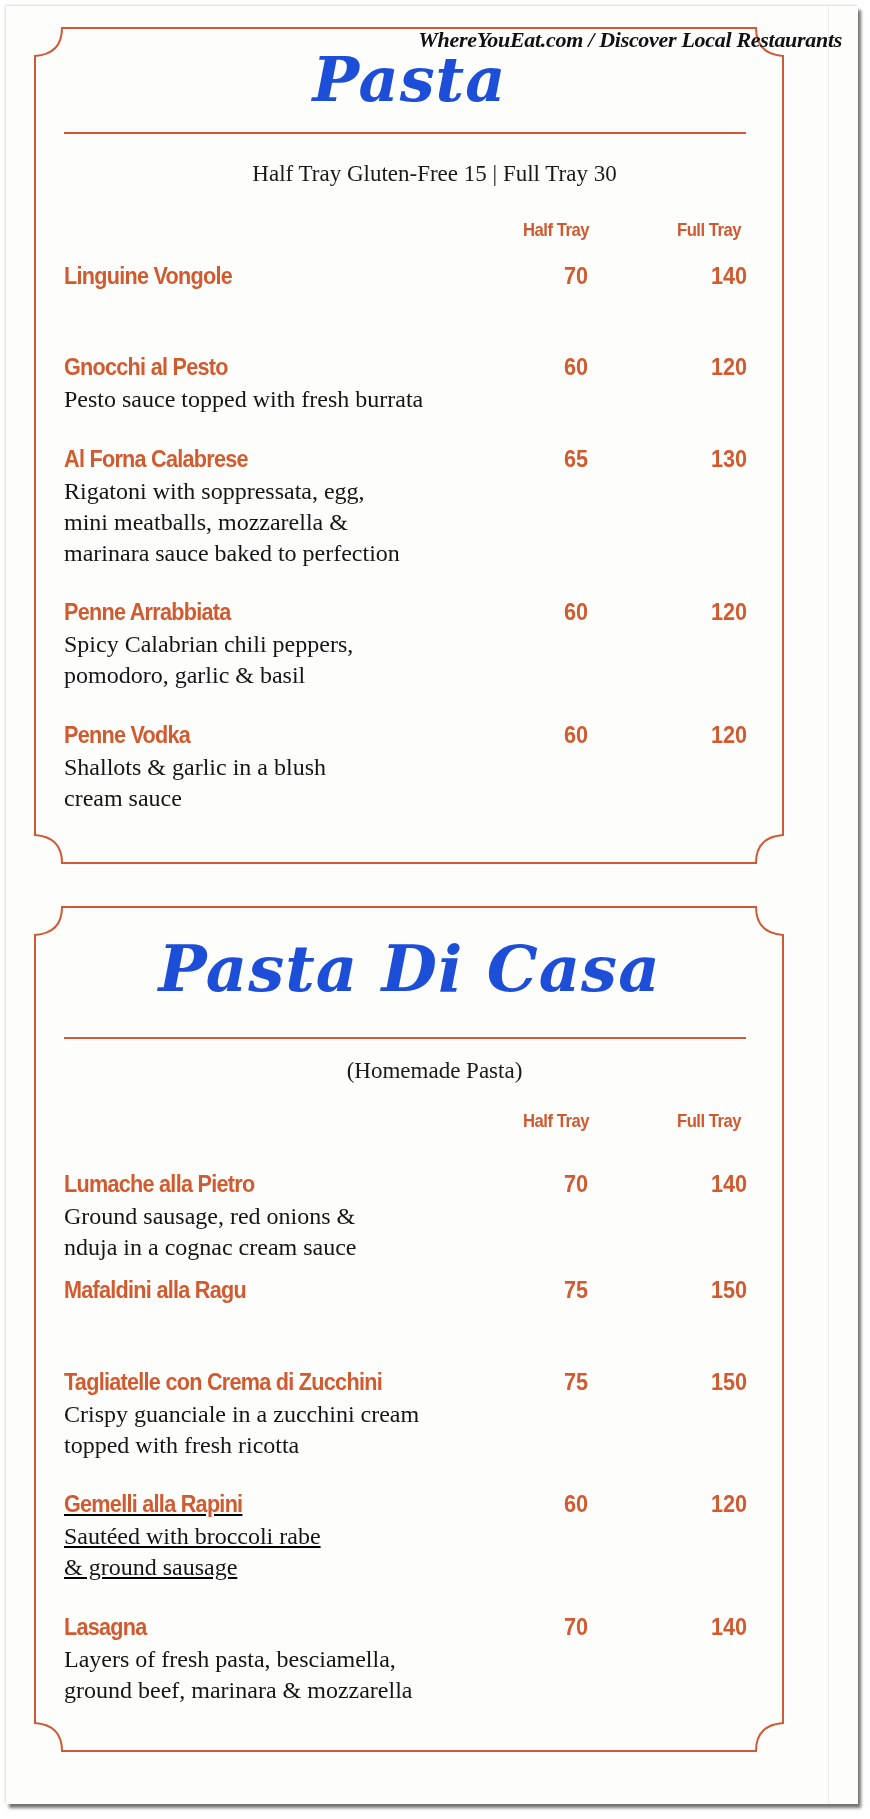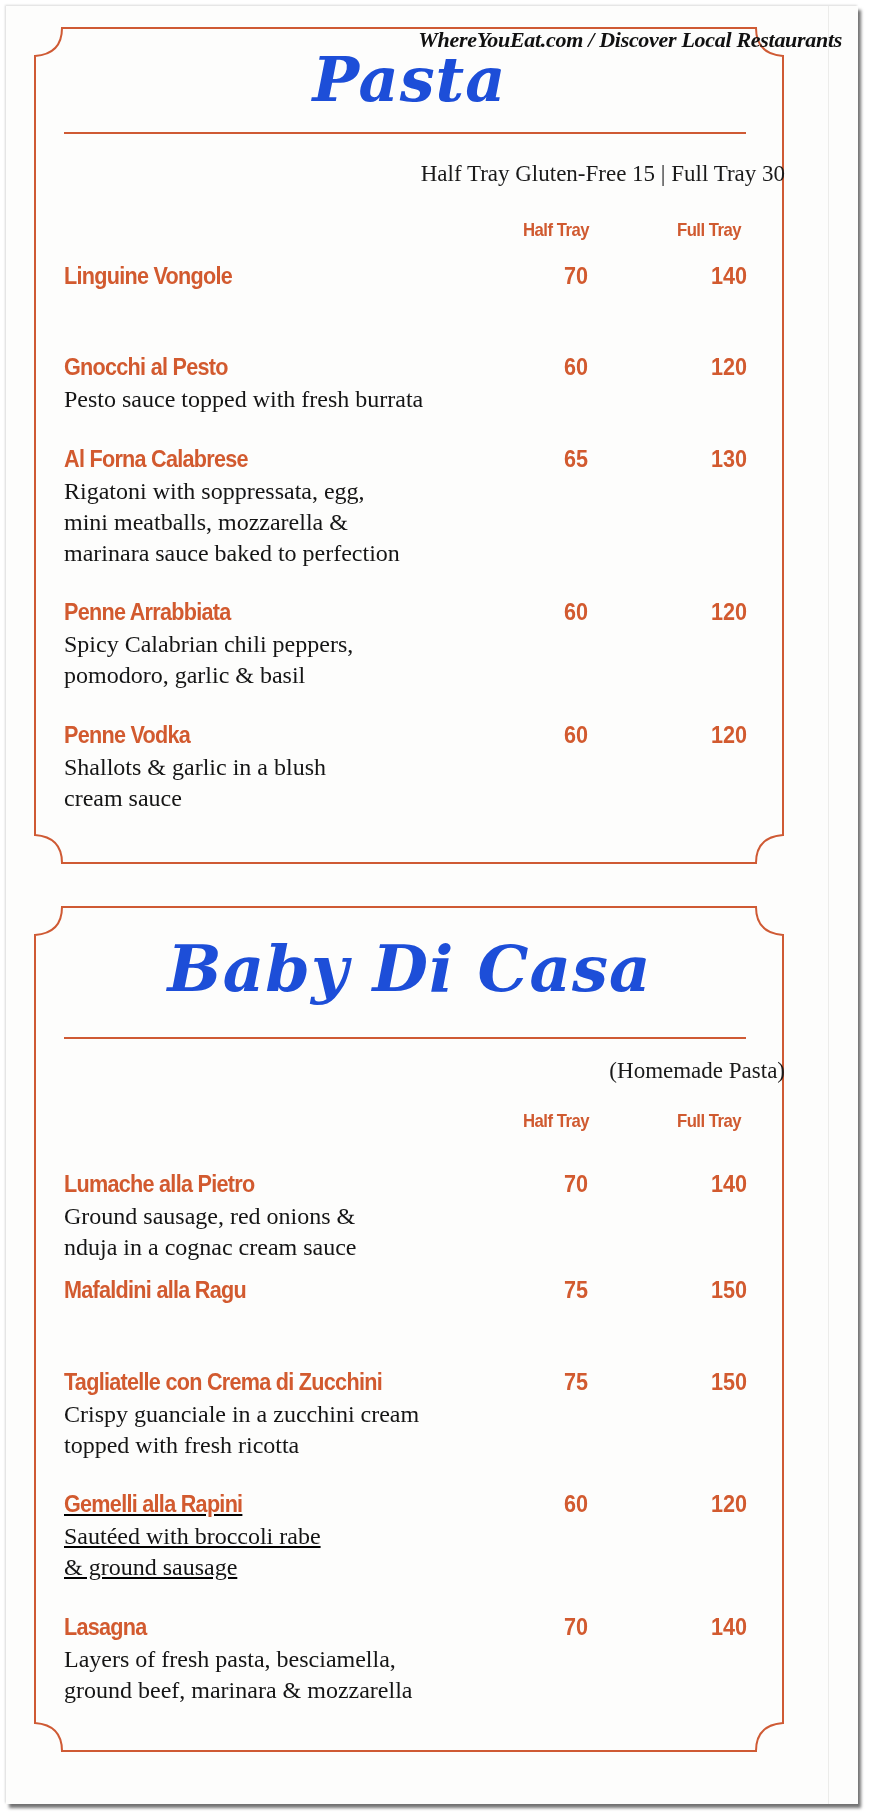--- a/index.html
+++ b/index.html
@@ -17,22 +17,22 @@
   }
   .frame { position:absolute; left:34px; width:751px; }
   .frame svg { position:absolute; left:0; top:0; overflow:visible; }
   .script-title {
     position:absolute; left:0; width:100%; text-align:center;
     font-family:"DejaVu Serif", serif; font-style:italic; font-weight:bold;
     color:#1d4ed8; letter-spacing:1px;
   }
   .divider { position:absolute; left:30px; width:682px; height:2px; background:#cf5a34; }
   .subtitle {
-    position:absolute; left:0; width:100%; text-align:right;
-    font-family:"Liberation Serif", serif; font-size:23px; color:#1a1a1a;
+    position:absolute; left:0; width:100%; text-align:center;
+    font-family:"Liberation Serif", serif; font-size:23px; color:#1a1a1a;padding-left:25px;
   }
   .col-head {
     position:absolute; font-family:"Liberation Sans", sans-serif; font-weight:bold;
     font-size:19px; color:#d05a30; letter-spacing:-0.6px; transform:scaleX(0.88); transform-origin:center;
     text-align:center; width:140px;
   }
   .item { position:absolute; left:30px; width:700px; }
   .item-name {
     font-family:"Liberation Sans", sans-serif; font-weight:bold; font-size:24px;
     color:#d25a2f; letter-spacing:-0.8px; transform:scaleX(0.9); transform-origin:left center;
@@ -100,21 +100,21 @@
 cream sauce</div>
     <div class="price half">60</div>
     <div class="price full">120</div>
   </div>
 </div>
 
 <div class="frame" style="top:906px;height:846px;">
   <svg width="751" height="846">
     <path d="M28 1 H722 Q722 27 749 29 V817 Q722 819 722 845 H28 Q28 819 1 817 V29 Q28 27 28 1 Z" fill="none" stroke="#cf5a34" stroke-width="2"></path>
   </svg>
-  <div class="script-title" style="top:25px;font-size:64px;line-height:76px;">Baby Di Casa</div>
+  <div class="script-title" style="top:25px;font-size:64px;line-height:76px;">Pasta Di Casa</div>
   <div class="divider" style="top:131px;"></div>
   <div class="subtitle" style="top:152px;">(Homemade Pasta)</div>
   <div class="col-head" style="left:452px;top:204px;">Half Tray</div>
   <div class="col-head" style="left:605px;top:204px;">Full Tray</div>
 
   <div class="item" style="top:263px;">
     <div class="item-name">Lumache alla Pietro</div>
     <div class="item-desc">Ground sausage, red onions &amp;
 nduja in a cognac cream sauce</div>
     <div class="price half">70</div>

